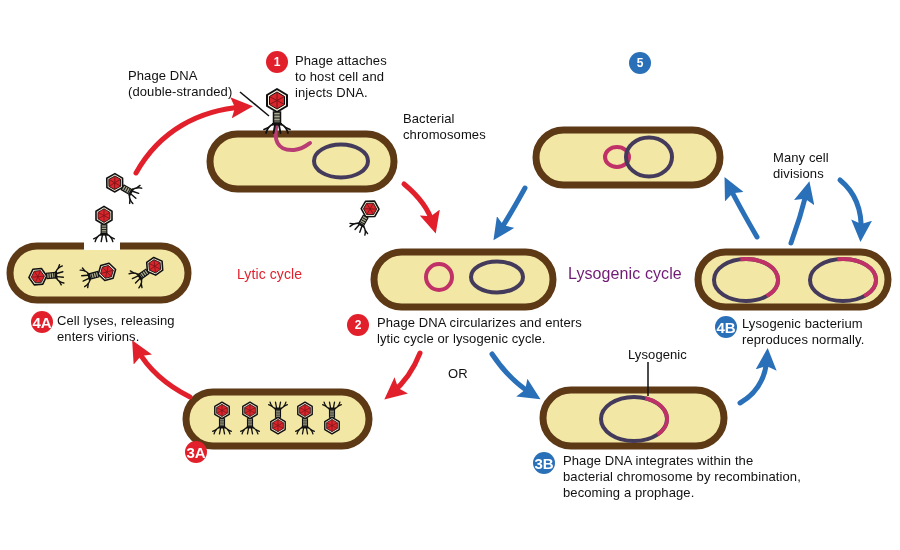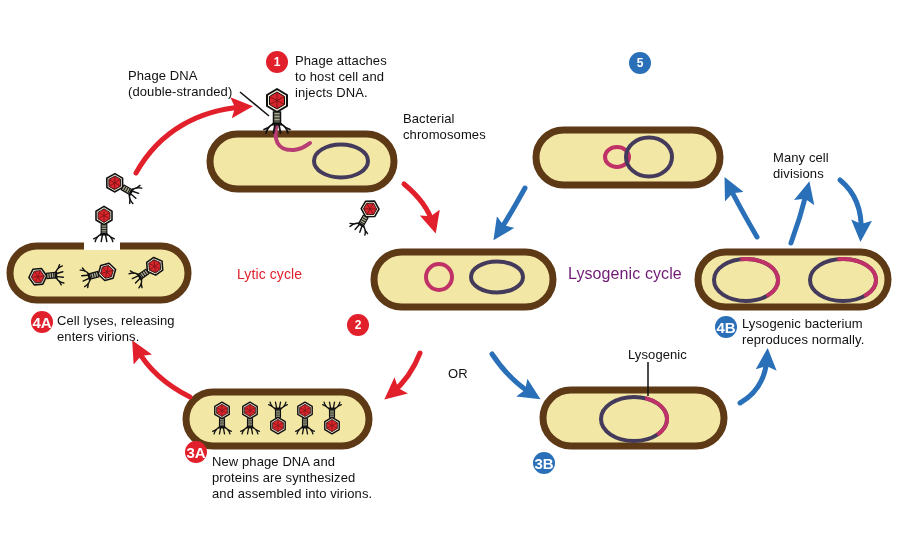--- a/index.html
+++ b/index.html
@@ -129,25 +129,27 @@
   <div class="badge red" style="left:347px;top:314px">2</div>
   <div class="badge red small-text" style="left:185px;top:441px">3A</div>
   <div class="badge red small-text" style="left:31px;top:311px">4A</div>
   <div class="badge blue" style="left:629px;top:52px">5</div>
   <div class="badge blue small-text" style="left:533px;top:452px">3B</div>
   <div class="badge blue small-text" style="left:715px;top:316px">4B</div>
 
   <div class="lbl" style="left:295px;top:53px">Phage attaches
 to host cell and
 injects DNA.</div>
-  <div class="lbl" style="left:212px;top:454px">New phage DNA and
-proteins are synthesized
-and assembled into virions.</div>
+  <div class="lbl" style="left:377px;top:315px">Phage DNA circularizes and enters
+lytic cycle or lysogenic cycle.</div>
   <div class="lbl" style="left:57px;top:313px">Cell lyses, releasing
 enters virions.</div>
+  <div class="lbl" style="left:563px;top:453px">Phage DNA integrates within the
+bacterial chromosome by recombination,
+becoming a prophage.</div>
   <div class="lbl" style="left:742px;top:316px">Lysogenic bacterium
 reproduces normally.</div>
 
   <div class="lbl" style="left:128px;top:68px">Phage DNA
 (double-stranded)</div>
   <div class="lbl" style="left:403px;top:111px">Bacterial
 chromosomes</div>
   <div class="lbl" style="left:773px;top:150px">Many cell
 divisions</div>
   <div class="lbl" style="left:628px;top:347px">Lysogenic</div>

